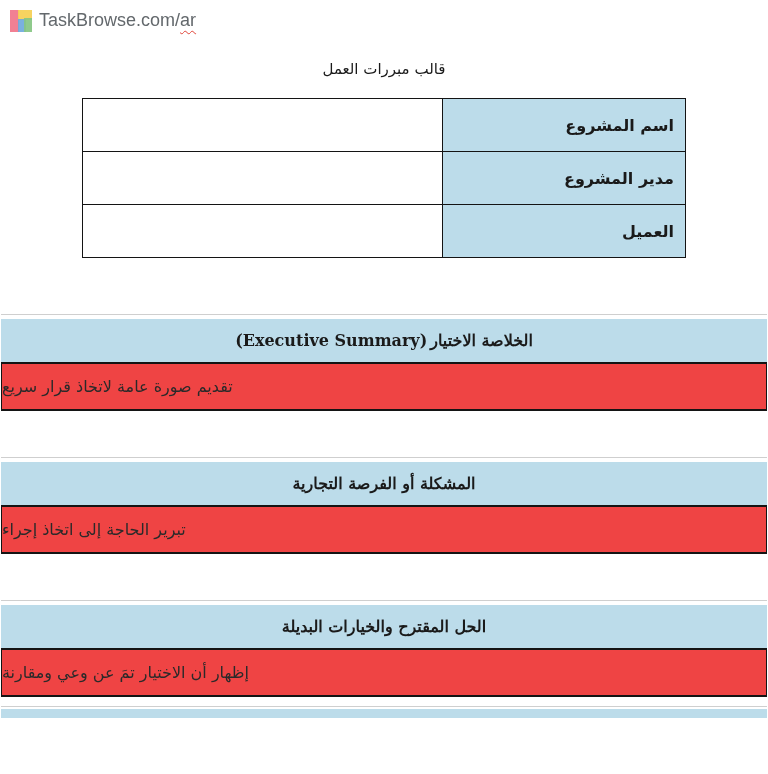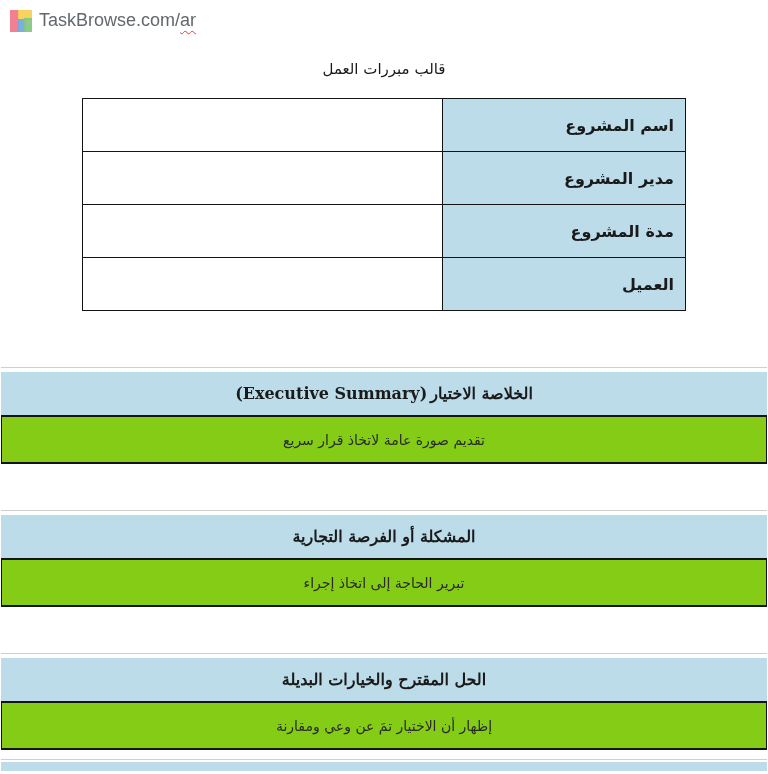--- a/index.html
+++ b/index.html
@@ -90,26 +90,26 @@
     gap: 3px;
     font-family: "DejaVu Serif", serif;
     font-weight: bold;
     font-size: 16px;
   }
   .block-body {
     height: 49px;
     border: 1.5px solid #141414;
     border-top-width: 2px;
     border-bottom-width: 2px;
-    background: #84cc16;
+    background: #ef4444;
     direction: rtl;
     display: flex;
     align-items: center;
-    justify-content: center;
-    font-size: 14px;
+    justify-content: flex-end;
+    font-size: 16px;
     color: #2a2a2a;
   }
 
   
   .partial-next {
     margin: 9px 1px 0;
     border-top: 1px solid #cfcfcf;
     padding-top: 2px;
   }
   .partial-next .fill { height: 9px; background: #bcdcea; }
@@ -134,24 +134,20 @@
   <h1 class="doc-title">قالب مبررات العمل</h1>
 
   <table class="info-table" dir="rtl">
     <tbody>
         <tr>
       <td class="label-cell">اسم المشروع</td>
       <td class="value-cell"></td>
     </tr>
     <tr>
       <td class="label-cell">مدير المشروع</td>
-      <td class="value-cell"></td>
-    </tr>
-    <tr>
-      <td class="label-cell">مدة المشروع</td>
       <td class="value-cell"></td>
     </tr>
     <tr>
       <td class="label-cell">العميل</td>
       <td class="value-cell"></td>
     </tr>
   </tbody>
     </table>
 
   <section class="block s2">

